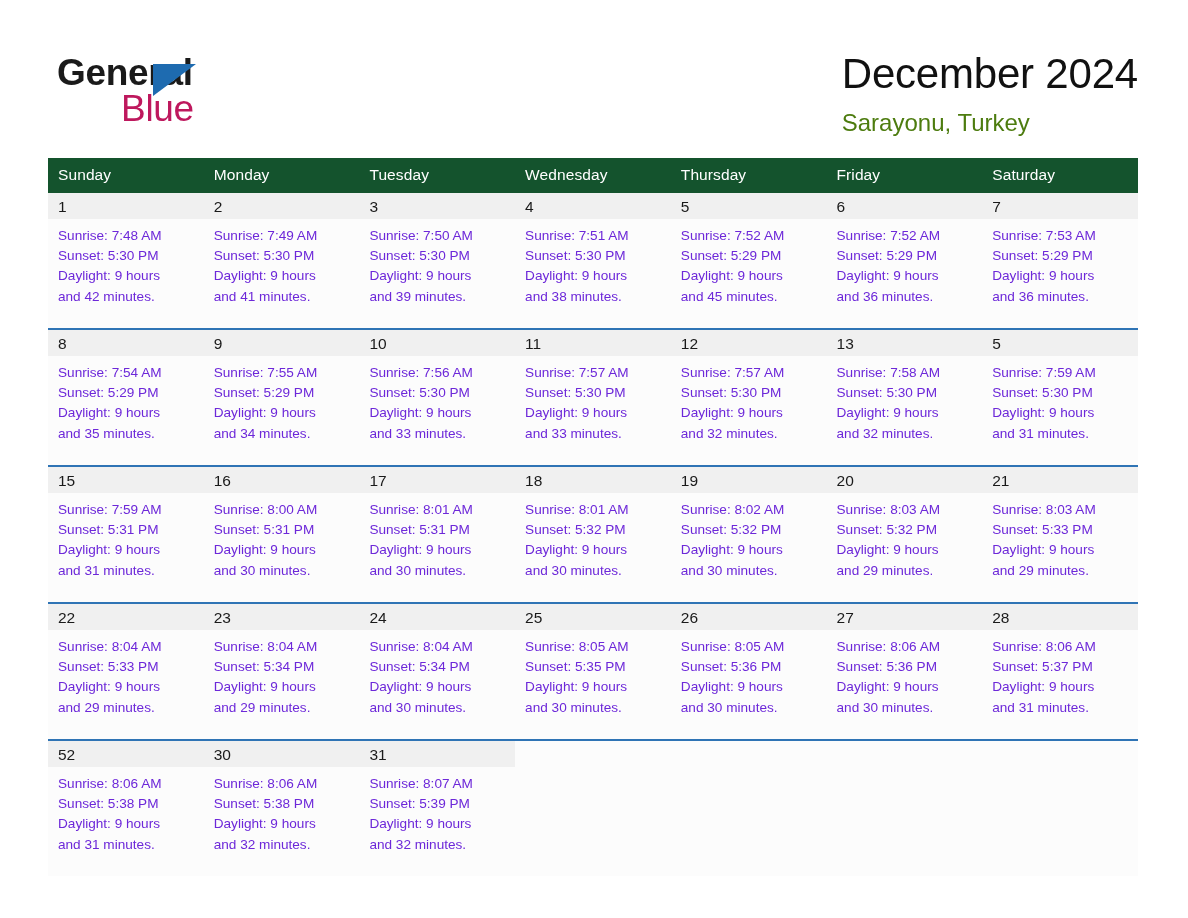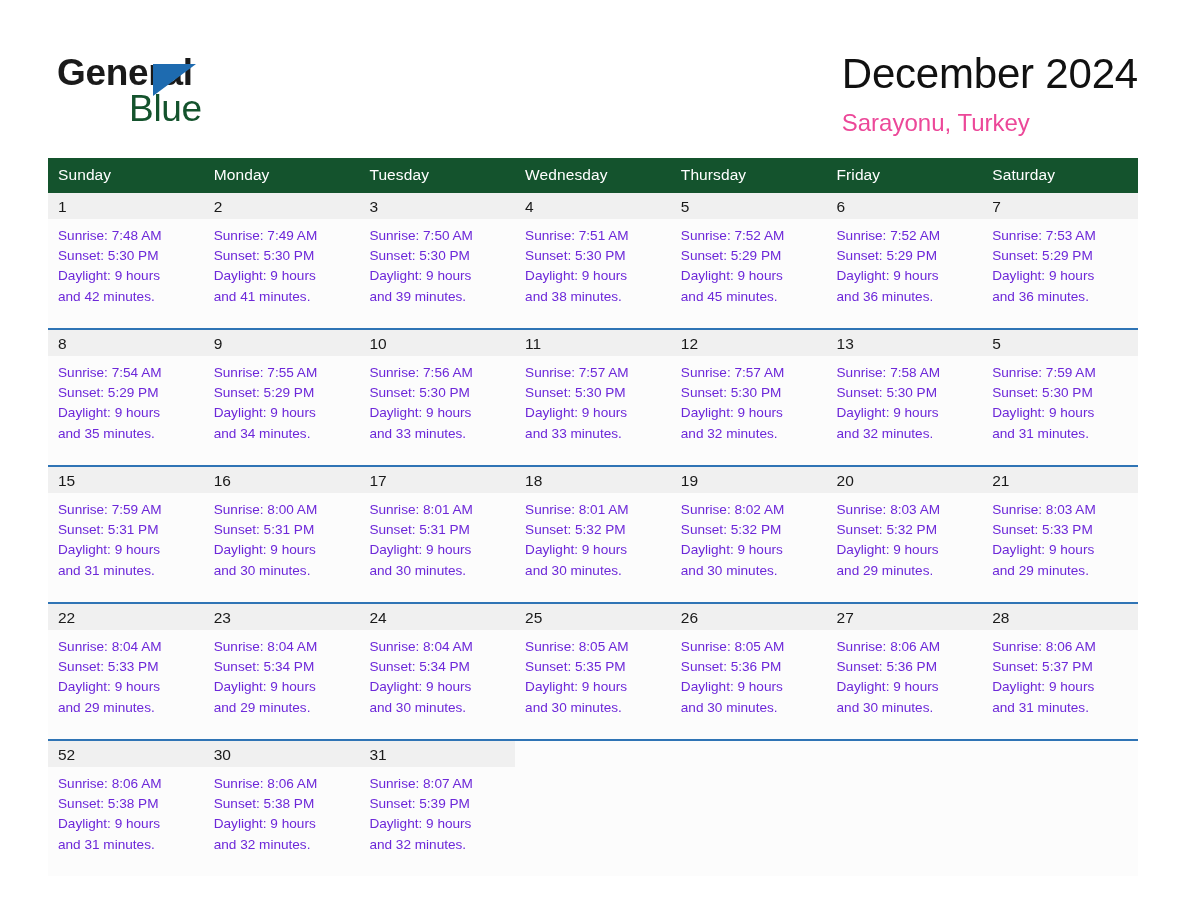--- a/index.html
+++ b/index.html
@@ -51,45 +51,45 @@
     position: absolute;
     left: 96px;
     top: 12px;
     width: 0;
     height: 0;
     border-left: 43px solid #1e6bb0;
     border-bottom: 32px solid transparent;
   }
   .brand-blue {
     position: absolute;
-    left: 72px;
+    left: 64px;
     top: 36px;
     font-size: 37px;
-    color: #14532d;
+    color: #be185d;
     font-weight: 400;
     letter-spacing: -0.3px;
     line-height: 42px;
   }
   .title-block {
     position: absolute;
     right: 50px;
     top: 48px;
     text-align: left;
   }
   .month-title {
     font-size: 42px;
     font-weight: 400;
     color: #111111;
     line-height: 52px;
     letter-spacing: -0.2px;
   }
   .location-sub {
     font-size: 24px;
     font-weight: 400;
-    color: #ec4899;
+    color: #4d7c0f;
     line-height: 32px;
     margin-top: 7px;
   }
 
   
   .calendar {
     position: absolute;
     left: 48px;
     top: 158px;
     width: 1090px;

